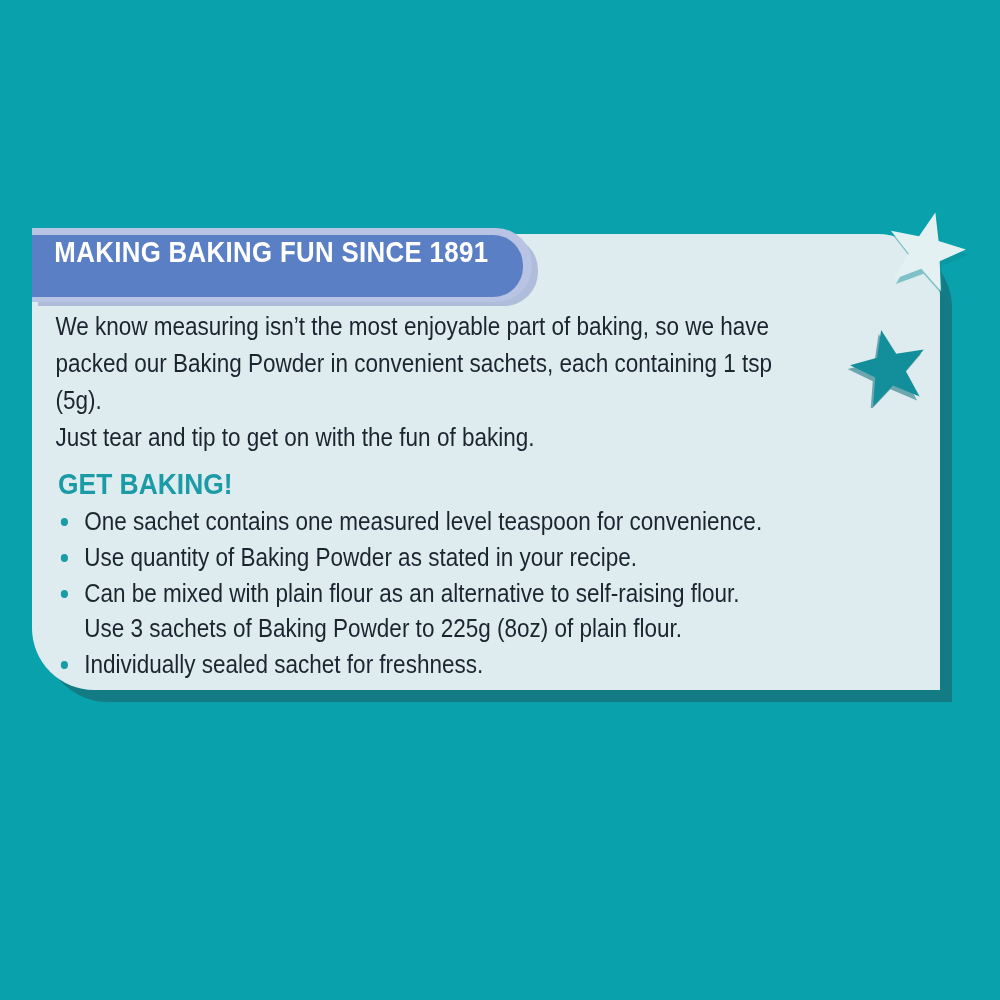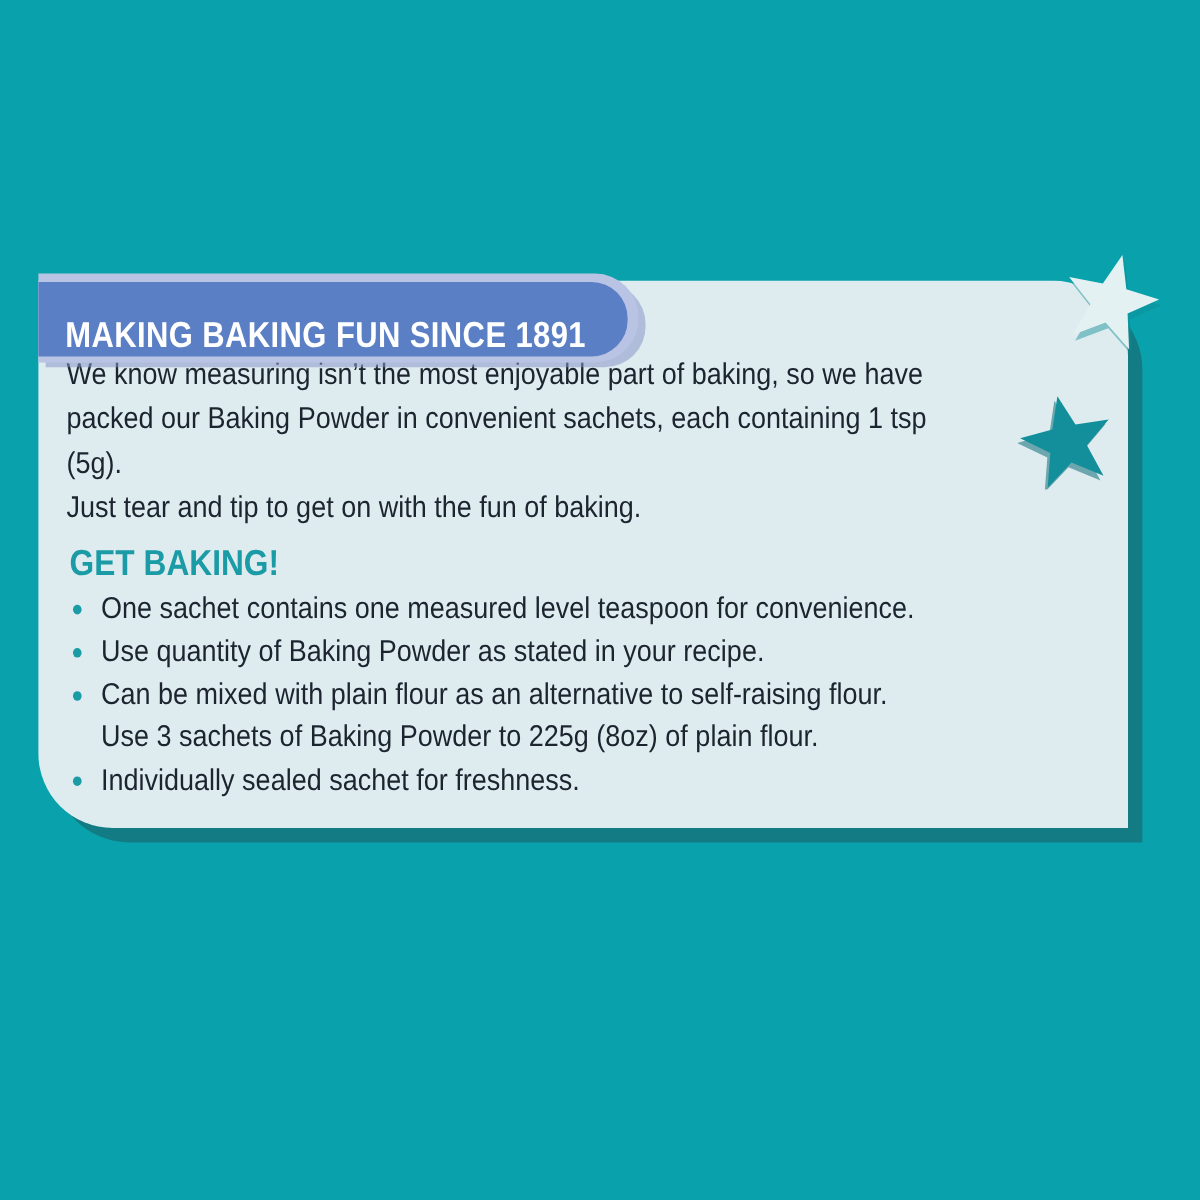--- a/index.html
+++ b/index.html
@@ -100,39 +100,39 @@
   #header-tab {
     position: absolute;
     left: 0;
     top: 7px;
     width: 491px;
     height: 62px;
     background: #5b7fc4;
     border-top-right-radius: 30px;
     border-bottom-right-radius: 30px;
     display: flex;
-    align-items: flex-end;
+    align-items: flex-start;
   }
   #header-title {
     color: #ffffff;
     font-family: "Liberation Sans Narrow", "Liberation Sans", sans-serif;
     font-size: 30px;
     font-weight: bold;
     letter-spacing: .4px;
     padding-left: 26px;
     transform: scaleX(.86);
     transform-origin: left center;
     white-space: nowrap;
   }
 
   
   #card-content {
     position: absolute;
     left: 32px;
-    top: 216px;
+    top: 230px;
     width: 748px;
     height: 456px;
     z-index: 4;
     padding: 78px 0 0 0;
     box-sizing: border-box;
   }
 
   .intro {
     color: #1c2430;
     font-family: "Liberation Sans Narrow", "Liberation Sans", sans-serif;

